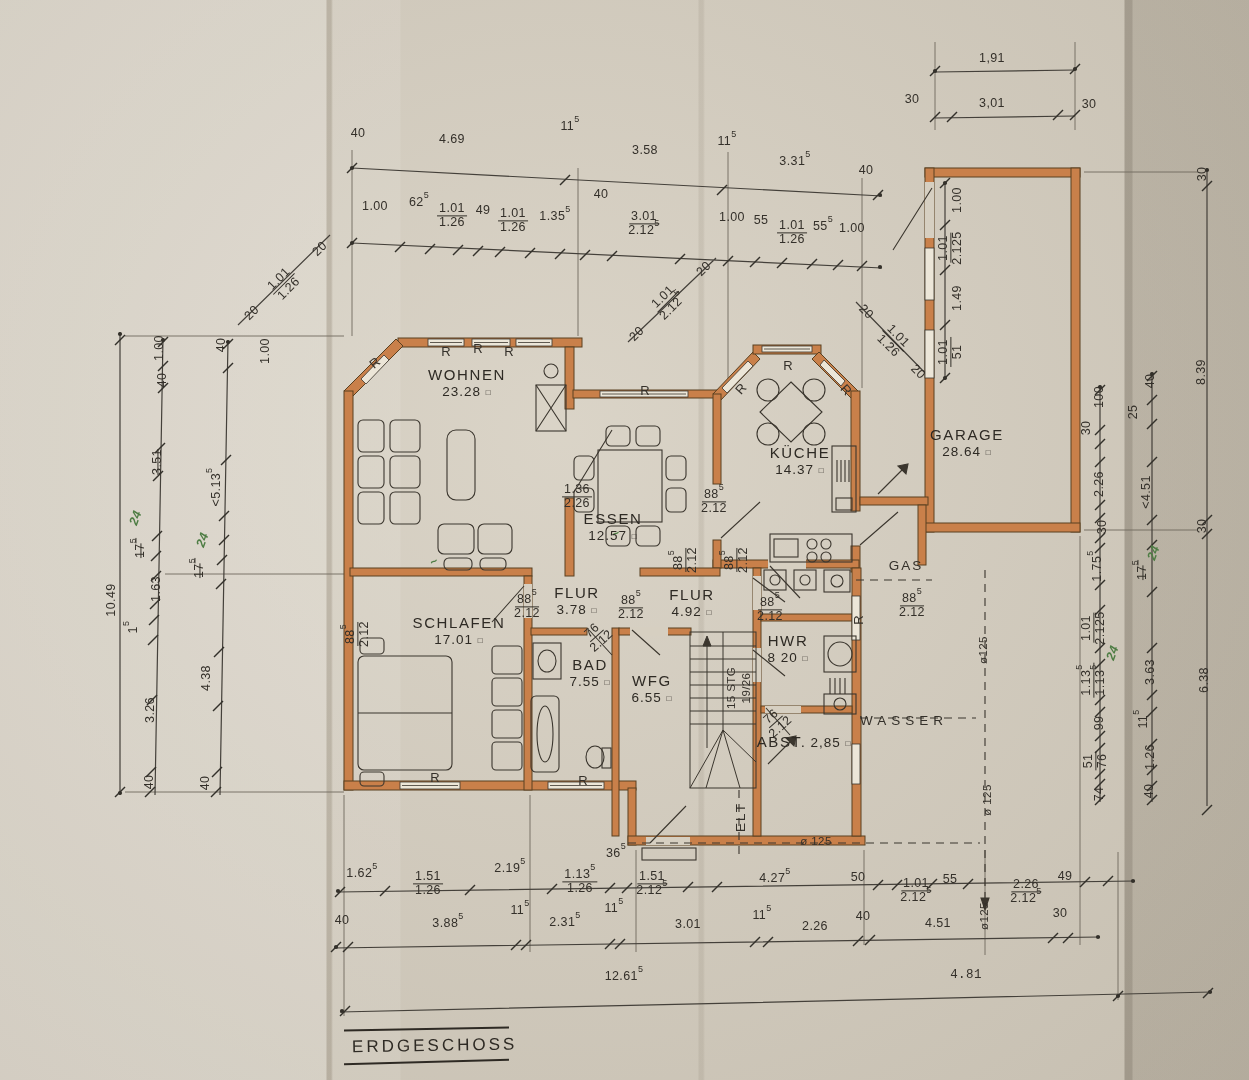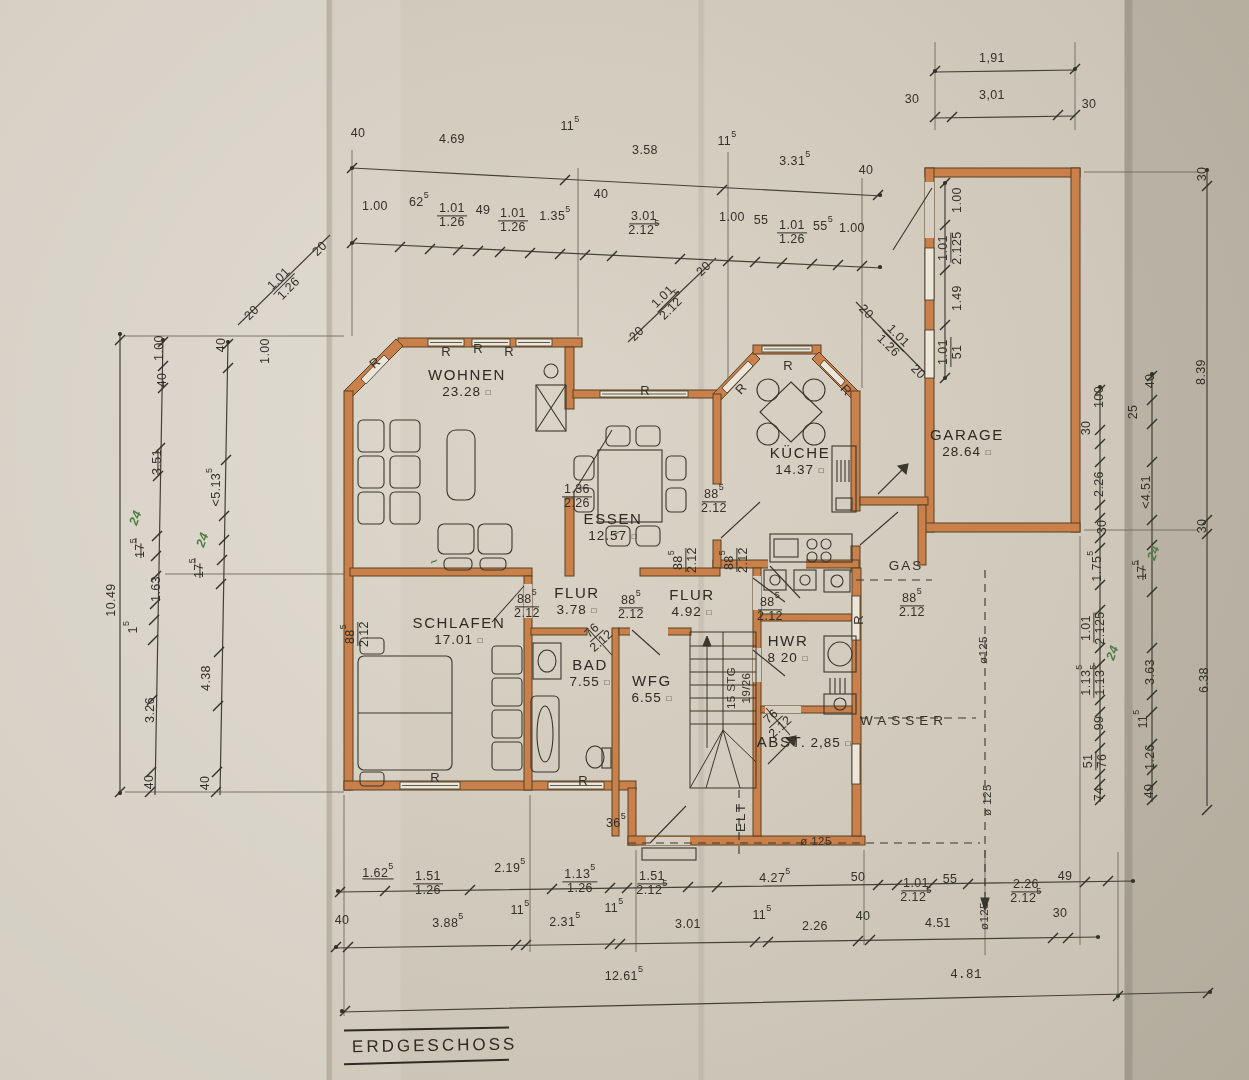--- a/index.html
+++ b/index.html
@@ -363,21 +363,21 @@
     <line x1="878" y1="494" x2="904" y2="468"></line>
       <polygon points="898,466 908,464 906,474"></polygon>
     <line x1="768" y1="764" x2="792" y2="740"></line>
       <polygon points="786,738 796,736 794,746"></polygon>
   </g>
 </svg>
 
 <div id="lab">
     <span class="dim " style="left: 992px; top: 59px; transform: translate(-50%, -50%) rotate(0deg);">1,91</span>
     <span class="dim " style="left: 912px; top: 100px; transform: translate(-50%, -50%) rotate(0deg);">30</span>
-    <span class="dim " style="left: 992px; top: 96px; transform: translate(-50%, -50%) rotate(0deg);">3,01</span>
+    <span class="dim " style="left: 992px; top: 104px; transform: translate(-50%, -50%) rotate(0deg);">3,01</span>
     <span class="dim " style="left: 1089px; top: 105px; transform: translate(-50%, -50%) rotate(0deg);">30</span>
     <span class="dim " style="left: 358px; top: 134px; transform: translate(-50%, -50%) rotate(0deg);">40</span>
     <span class="dim " style="left: 452px; top: 140px; transform: translate(-50%, -50%) rotate(0deg);">4.69</span>
     <span class="dim " style="left: 570px; top: 127px; transform: translate(-50%, -50%) rotate(0deg);">11<sup>5</sup></span>
     <span class="dim " style="left: 645px; top: 151px; transform: translate(-50%, -50%) rotate(0deg);">3.58</span>
     <span class="dim " style="left: 727px; top: 142px; transform: translate(-50%, -50%) rotate(0deg);">11<sup>5</sup></span>
     <span class="dim " style="left: 795px; top: 162px; transform: translate(-50%, -50%) rotate(0deg);">3.31<sup>5</sup></span>
     <span class="dim " style="left: 866px; top: 171px; transform: translate(-50%, -50%) rotate(0deg);">40</span>
     <span class="dim " style="left: 375px; top: 207px; transform: translate(-50%, -50%) rotate(0deg);">1.00</span>
     <span class="dim " style="left: 419px; top: 203px; transform: translate(-50%, -50%) rotate(0deg);">62<sup>5</sup></span>
@@ -421,23 +421,23 @@
     <span class="dim hand" style="left: 1154px; top: 553px; transform: translate(-50%, -50%) rotate(-70deg);">24</span>
     <span class="dim strike" style="left: 1143px; top: 570px; transform: translate(-50%, -50%) rotate(-90deg);">17<sup>5</sup></span>
     <span class="dim " style="left: 1151px; top: 672px; transform: translate(-50%, -50%) rotate(-90deg);">3.63</span>
     <span class="dim " style="left: 1144px; top: 719px; transform: translate(-50%, -50%) rotate(-90deg);">11<sup>5</sup></span>
     <span class="dim " style="left: 1151px; top: 757px; transform: translate(-50%, -50%) rotate(-90deg);">1.26</span>
     <span class="dim " style="left: 1150px; top: 791px; transform: translate(-50%, -50%) rotate(-90deg);">40</span>
     <span class="dim " style="left: 1203px; top: 174px; transform: translate(-50%, -50%) rotate(-90deg);">30</span>
     <span class="dim " style="left: 1202px; top: 372px; transform: translate(-50%, -50%) rotate(-90deg);">8.39</span>
     <span class="dim " style="left: 1203px; top: 526px; transform: translate(-50%, -50%) rotate(-90deg);">30</span>
     <span class="dim " style="left: 1205px; top: 680px; transform: translate(-50%, -50%) rotate(-90deg);">6.38</span>
-    <span class="dim " style="left: 378px; top: 874px; transform: translate(-50%, -50%) rotate(0deg); text-decoration: underline;">1.62<sup>5</sup></span>
+    <span class="dim " style="left: 362px; top: 874px; transform: translate(-50%, -50%) rotate(0deg);">1.62<sup>5</sup></span>
     <span class="dim " style="left: 510px; top: 869px; transform: translate(-50%, -50%) rotate(0deg);">2.19<sup>5</sup></span>
-    <span class="dim " style="left: 616px; top: 824px; transform: translate(-50%, -50%) rotate(0deg);">36<sup>5</sup></span>
+    <span class="dim " style="left: 616px; top: 854px; transform: translate(-50%, -50%) rotate(0deg);">36<sup>5</sup></span>
     <span class="dim " style="left: 775px; top: 879px; transform: translate(-50%, -50%) rotate(0deg);">4.27<sup>5</sup></span>
     <span class="dim " style="left: 858px; top: 878px; transform: translate(-50%, -50%) rotate(0deg);">50</span>
     <span class="dim " style="left: 950px; top: 880px; transform: translate(-50%, -50%) rotate(0deg);">55</span>
     <span class="dim " style="left: 1065px; top: 877px; transform: translate(-50%, -50%) rotate(0deg);">49</span>
     <span class="dim " style="left: 342px; top: 921px; transform: translate(-50%, -50%) rotate(0deg);">40</span>
     <span class="dim " style="left: 448px; top: 924px; transform: translate(-50%, -50%) rotate(0deg);">3.88<sup>5</sup></span>
     <span class="dim " style="left: 520px; top: 911px; transform: translate(-50%, -50%) rotate(0deg);">11<sup>5</sup></span>
     <span class="dim " style="left: 565px; top: 923px; transform: translate(-50%, -50%) rotate(0deg);">2.31<sup>5</sup></span>
     <span class="dim " style="left: 614px; top: 909px; transform: translate(-50%, -50%) rotate(0deg);">11<sup>5</sup></span>
     <span class="dim " style="left: 688px; top: 925px; transform: translate(-50%, -50%) rotate(0deg);">3.01</span>

